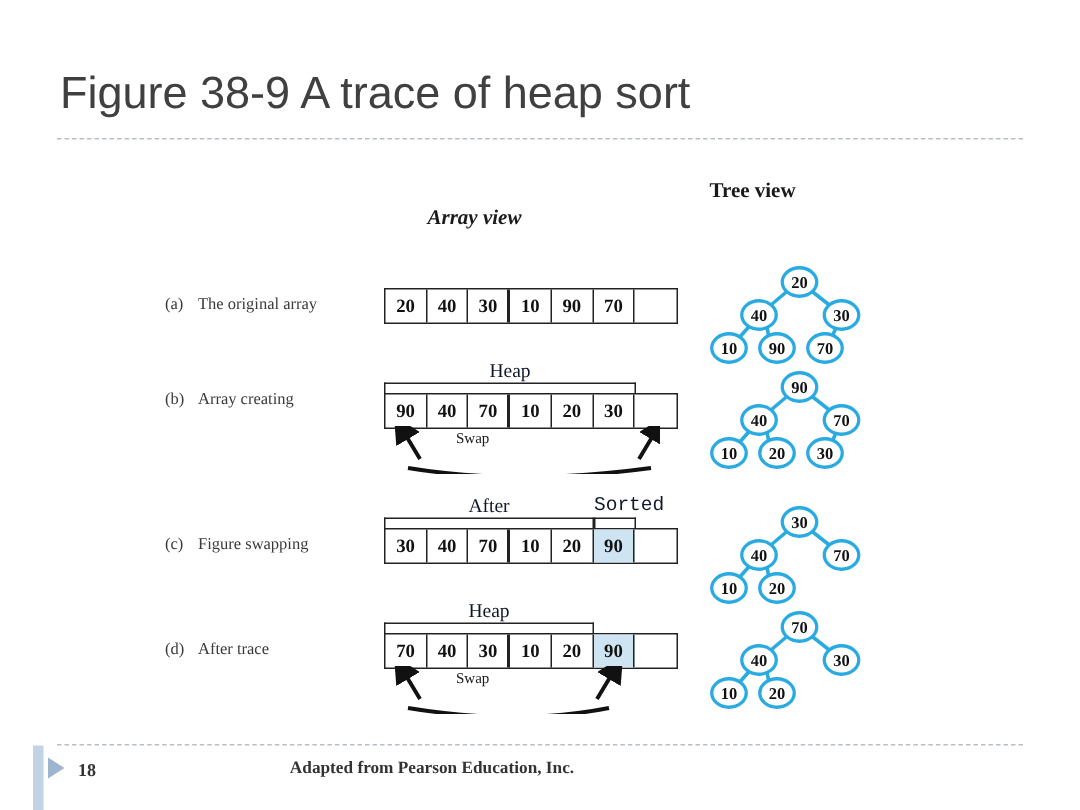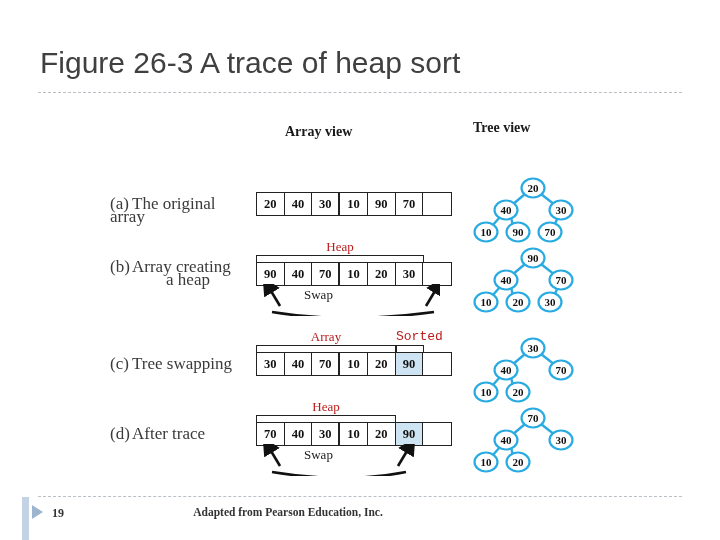--- a/index.html
+++ b/index.html
@@ -19,27 +19,27 @@
     border-top:1px dashed #b9bfc6;
   }
   
   #figure{
     position:absolute;left:110px;top:112px;width:500px;height:345px;
   }
   .col-head{
     position:absolute;font-family:"Liberation Serif",serif;
     font-weight:bold;font-size:14px;color:#1a1a1a;white-space:nowrap;
   }
-  #head-array{left:175px;top:12px;}
+  #head-array{left:175px;top:26px;font-style:italic;}
   #head-tree{left:363px;top:8px;}
 
   .row{position:absolute;left:0;width:500px;}
   .row-label{
     position:absolute;left:0;width:140px;text-align:left;
-    font-family:"Liberation Serif",serif;font-size:17px;color:#3a3a3a;
+    font-family:"Liberation Serif",serif;font-size:11px;color:#3a3a3a;
     line-height:13px;
   }
   .row-label .lk{display:inline-block;width:22px;}
 
   
   .array{
     position:absolute;left:146px;border:1.3px solid #222;
     display:flex;background:#fff;height:24px;box-sizing:border-box;
   }
   .cell{
@@ -54,26 +54,26 @@
   .cell.sorted{background:#cfe4f2;}
   .cell.empty{color:transparent;}
 
   
   .bracket{
     position:absolute;height:7px;border:1.3px solid #222;border-bottom:none;
     box-sizing:border-box;
   }
   .bracket-label{
     position:absolute;font-family:"Liberation Serif",serif;font-size:13px;
-    color:#b91c1c;white-space:nowrap;text-align:center;
+    color:#0f172a;white-space:nowrap;text-align:center;
   }
   
   .swap-wrap{position:absolute;}
   .swap-label{
-    position:absolute;font-family:"Liberation Serif",serif;font-size:13px;
+    position:absolute;font-family:"Liberation Serif",serif;font-size:10px;
     color:#1a1a1a;white-space:nowrap;
   }
   
   .tree{position:absolute;left:348px;width:150px;height:72px;}
 
   
   #footer-rule{
     position:absolute;left:38px;top:496px;width:644px;height:0;
     border-top:1px dashed #b9bfc6;
   }
@@ -93,21 +93,21 @@
   }
   #credit{
     position:absolute;left:0;top:506px;width:576px;text-align:center;
     font-size:11.5px;color:#333;font-family:"Liberation Serif",serif;
     font-weight:bold;
   }
 </style>
 </head>
 <body>
 
-<div id="slide-title">Figure 26-3 A trace of heap sort</div>
+<div id="slide-title">Figure 38-9 A trace of heap sort</div>
 <div id="title-rule"></div>
 
 <div id="figure">
   <div class="col-head" id="head-array">Array view</div>
   <div class="col-head" id="head-tree">Tree view</div>
   <div id="rows-host">
       <div class="row" style="top: 58px;">
         <div class="row-label" style="top: 27px;"><span class="lk">(a)</span><span>The original array</span></div>
         <div class="array" style="top: 22px; width: 196px;">
           <div class="cell">20</div>
@@ -144,21 +144,21 @@
               <ellipse cx="60" cy="58" rx="11.5" ry="9.5" fill="#ffffff" stroke="#29abe2" stroke-width="2.2"></ellipse>
               <text x="60" y="62" text-anchor="middle" font-family="Liberation Serif, serif" font-size="11" font-weight="bold" fill="#111">90</text>
             </g>
             <g>
               <ellipse cx="92" cy="58" rx="11.5" ry="9.5" fill="#ffffff" stroke="#29abe2" stroke-width="2.2"></ellipse>
               <text x="92" y="62" text-anchor="middle" font-family="Liberation Serif, serif" font-size="11" font-weight="bold" fill="#111">70</text>
             </g>
           </svg></div>
       </div>
       <div class="row" style="top: 128px;">
-        <div class="row-label" style="top: 20px;"><span class="lk">(b)</span><span>Array creating</span><div style="text-align:center;padding-left:16px;">a heap</div></div>
+        <div class="row-label" style="top: 20px;"><span class="lk">(b)</span><span>Array creating</span></div>
         <div class="bracket" style="left: 146px; top: 15px; width: 168px;"></div>
         <div class="bracket-label" style="left: 146px; top: -1px; width: 168px;">Heap</div>
         <div class="array" style="top: 22px; width: 196px;">
           <div class="cell">90</div>
           <div class="cell">40</div>
           <div class="cell thick">70</div>
           <div class="cell">10</div>
           <div class="cell">20</div>
           <div class="cell">30</div>
           <div class="cell empty"></div>
@@ -203,23 +203,23 @@
               <ellipse cx="60" cy="58" rx="11.5" ry="9.5" fill="#ffffff" stroke="#29abe2" stroke-width="2.2"></ellipse>
               <text x="60" y="62" text-anchor="middle" font-family="Liberation Serif, serif" font-size="11" font-weight="bold" fill="#111">20</text>
             </g>
             <g>
               <ellipse cx="92" cy="58" rx="11.5" ry="9.5" fill="#ffffff" stroke="#29abe2" stroke-width="2.2"></ellipse>
               <text x="92" y="62" text-anchor="middle" font-family="Liberation Serif, serif" font-size="11" font-weight="bold" fill="#111">30</text>
             </g>
           </svg></div>
       </div>
       <div class="row" style="top: 218px;">
-        <div class="row-label" style="top: 27px;"><span class="lk">(c)</span><span>Tree swapping</span></div>
+        <div class="row-label" style="top: 27px;"><span class="lk">(c)</span><span>Figure swapping</span></div>
         <div class="bracket" style="left: 146px; top: 15px; width: 140px;"></div>
-        <div class="bracket-label" style="left: 146px; top: -1px; width: 140px;">Array</div>
+        <div class="bracket-label" style="left: 146px; top: -1px; width: 140px;">After</div>
         <div class="bracket" style="left: 286px; top: 15px; width: 28px;"></div>
         <div class="bracket-label" style="left: 286px; top: -1px; width: 28px; font-family: Liberation Mono, monospace;">Sorted</div>
         <div class="array" style="top: 22px; width: 196px;">
           <div class="cell">30</div>
           <div class="cell">40</div>
           <div class="cell thick">70</div>
           <div class="cell">10</div>
           <div class="cell">20</div>
           <div class="cell sorted">90</div>
           <div class="cell empty"></div>
@@ -304,14 +304,14 @@
               <text x="60" y="62" text-anchor="middle" font-family="Liberation Serif, serif" font-size="11" font-weight="bold" fill="#111">20</text>
             </g>
           </svg></div>
       </div>
     </div>
 </div>
 
 <div id="footer-rule"></div>
 <div id="left-bar"></div>
 <div id="nav-triangle"></div>
-<div id="page-num">19</div>
+<div id="page-num">18</div>
 <div id="credit">Adapted from Pearson Education, Inc.</div>
 
 </body></html>

